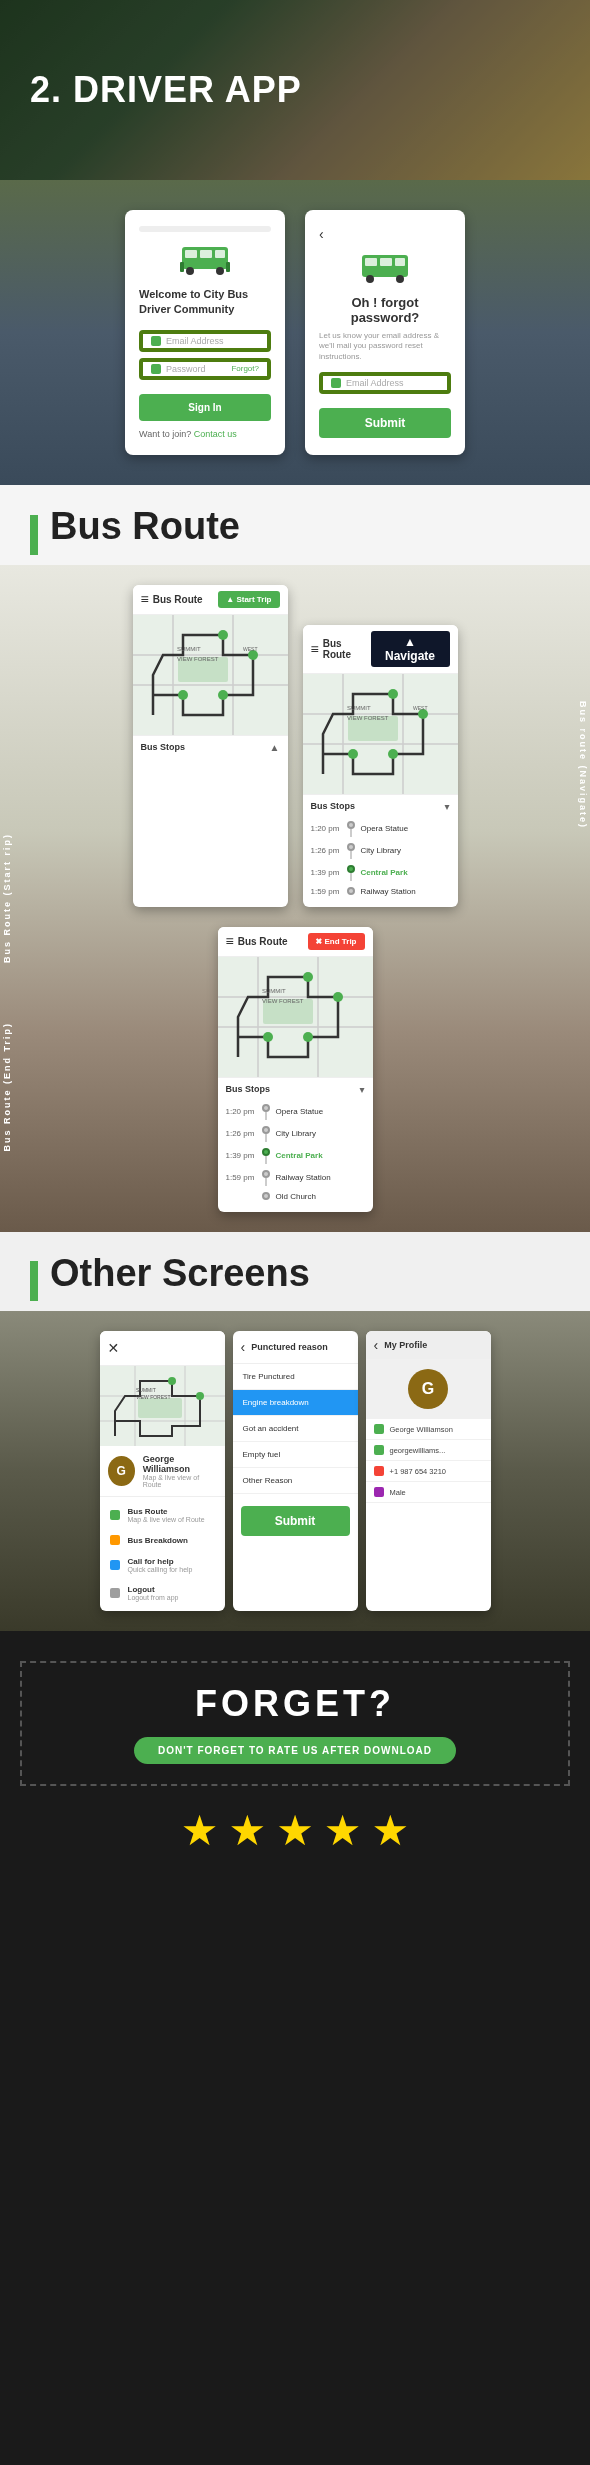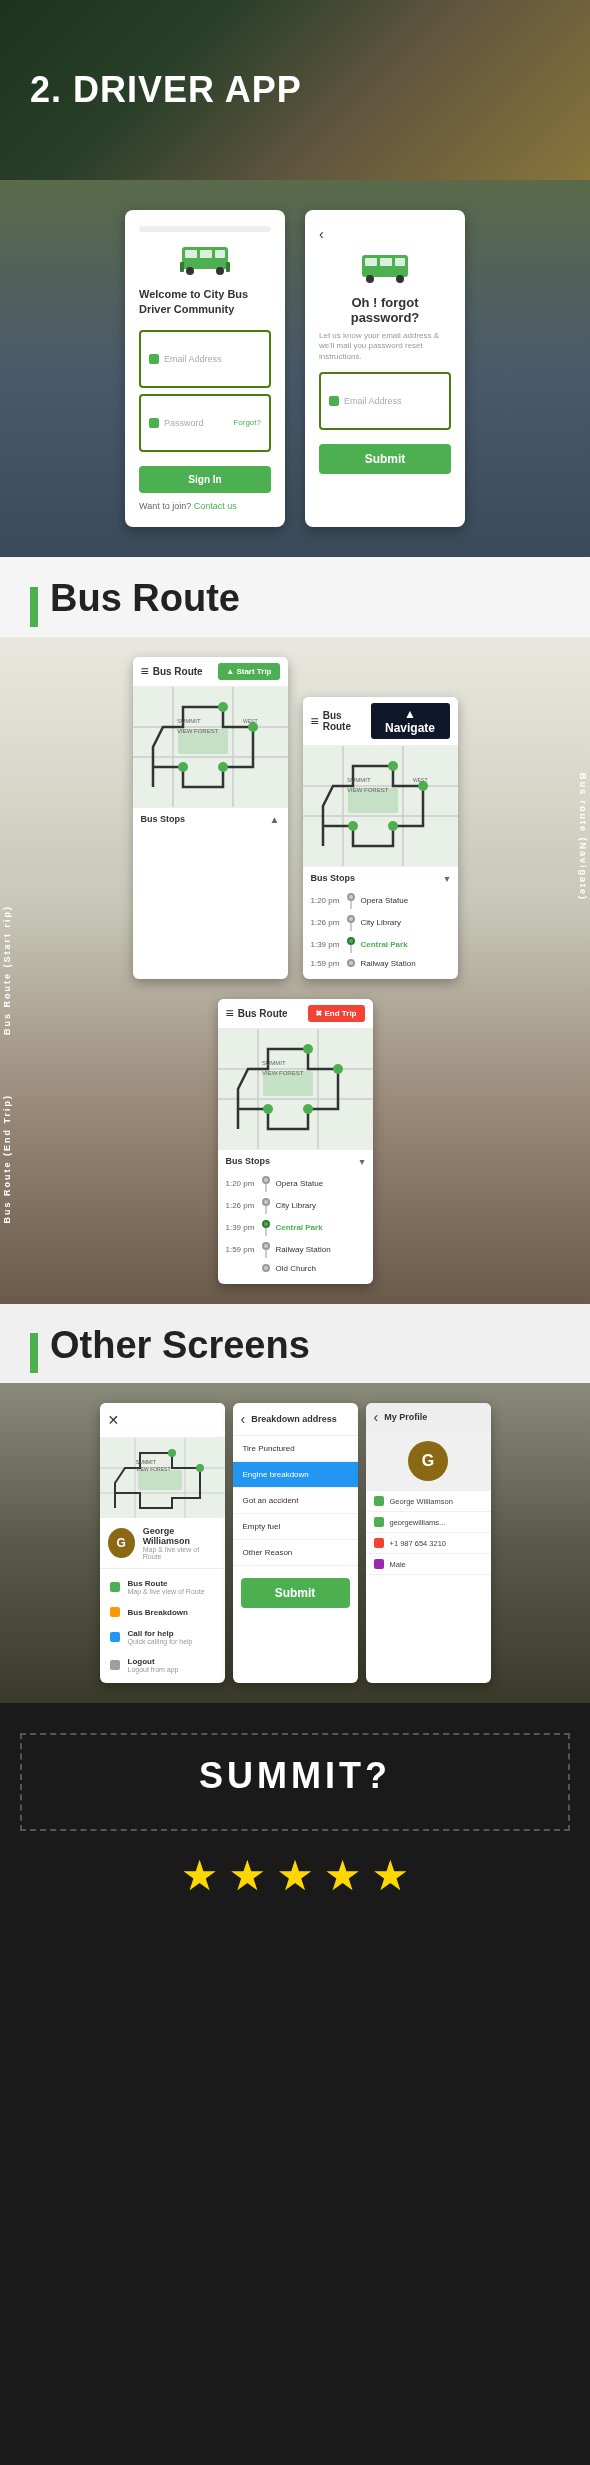--- a/index.html
+++ b/index.html
@@ -74,23 +74,23 @@
 
     .welcome-text {
       font-size: 11px;
       font-weight: bold;
       color: #333;
       margin-bottom: 12px;
       line-height: 1.4;
     }
 
     .input-field {
-      border: 2px solid #4d7c0f;
+      border: 4px solid #4d7c0f;
       border-radius: 4px;
-      padding: 22px 8px;
+      padding: 2px 8px;
       font-size: 9px;
       color: #aaa;
       margin-bottom: 6px;
       display: flex;
       align-items: center;
       gap: 5px;
     }
     .input-icon {
       width: 10px;
       height: 10px;
@@ -870,21 +870,21 @@
           <div class="menu-list-text">Logout</div>
           <div class="menu-list-sub">Logout from app</div>
         </div>
       </div>
     </div>
   </div>
 
   <div class="other-phone">
     <div class="breakdown-header">
       <span style="font-size:14px; color:#333;">‹</span>
-      <span class="breakdown-title">Breakdown address</span>
+      <span class="breakdown-title">Punctured reason</span>
     </div>
     <div class="reason-item">Tire Punctured</div>
     <div class="reason-item selected">Engine breakdown</div>
     <div class="reason-item">Got an accident</div>
     <div class="reason-item">Empty fuel</div>
     <div class="reason-item">Other Reason</div>
     <div style="padding:8px;">
       <button class="submit-btn" style="margin-top:4px;">Submit</button>
     </div>
   </div>
@@ -911,21 +911,22 @@
     </div>
     <div class="profile-info-row">
       <div style="width:10px;height:10px;background:#9c27b0;border-radius:2px;flex-shrink:0;"></div>
       <span>Male</span>
     </div>
   </div>
 </div>
 
 <div class="awesome-section">
   <div class="awesome-border">
-    <div class="awesome-title">SUMMIT?</div>
+    <div class="awesome-title">FORGET?</div>
+    <button class="rate-btn">DON'T FORGET TO RATE US AFTER DOWNLOAD</button>
   </div>
   <div class="stars-row">
     <span class="star">★</span>
     <span class="star">★</span>
     <span class="star">★</span>
     <span class="star">★</span>
     <span class="star">★</span>
   </div>
 </div>
 

